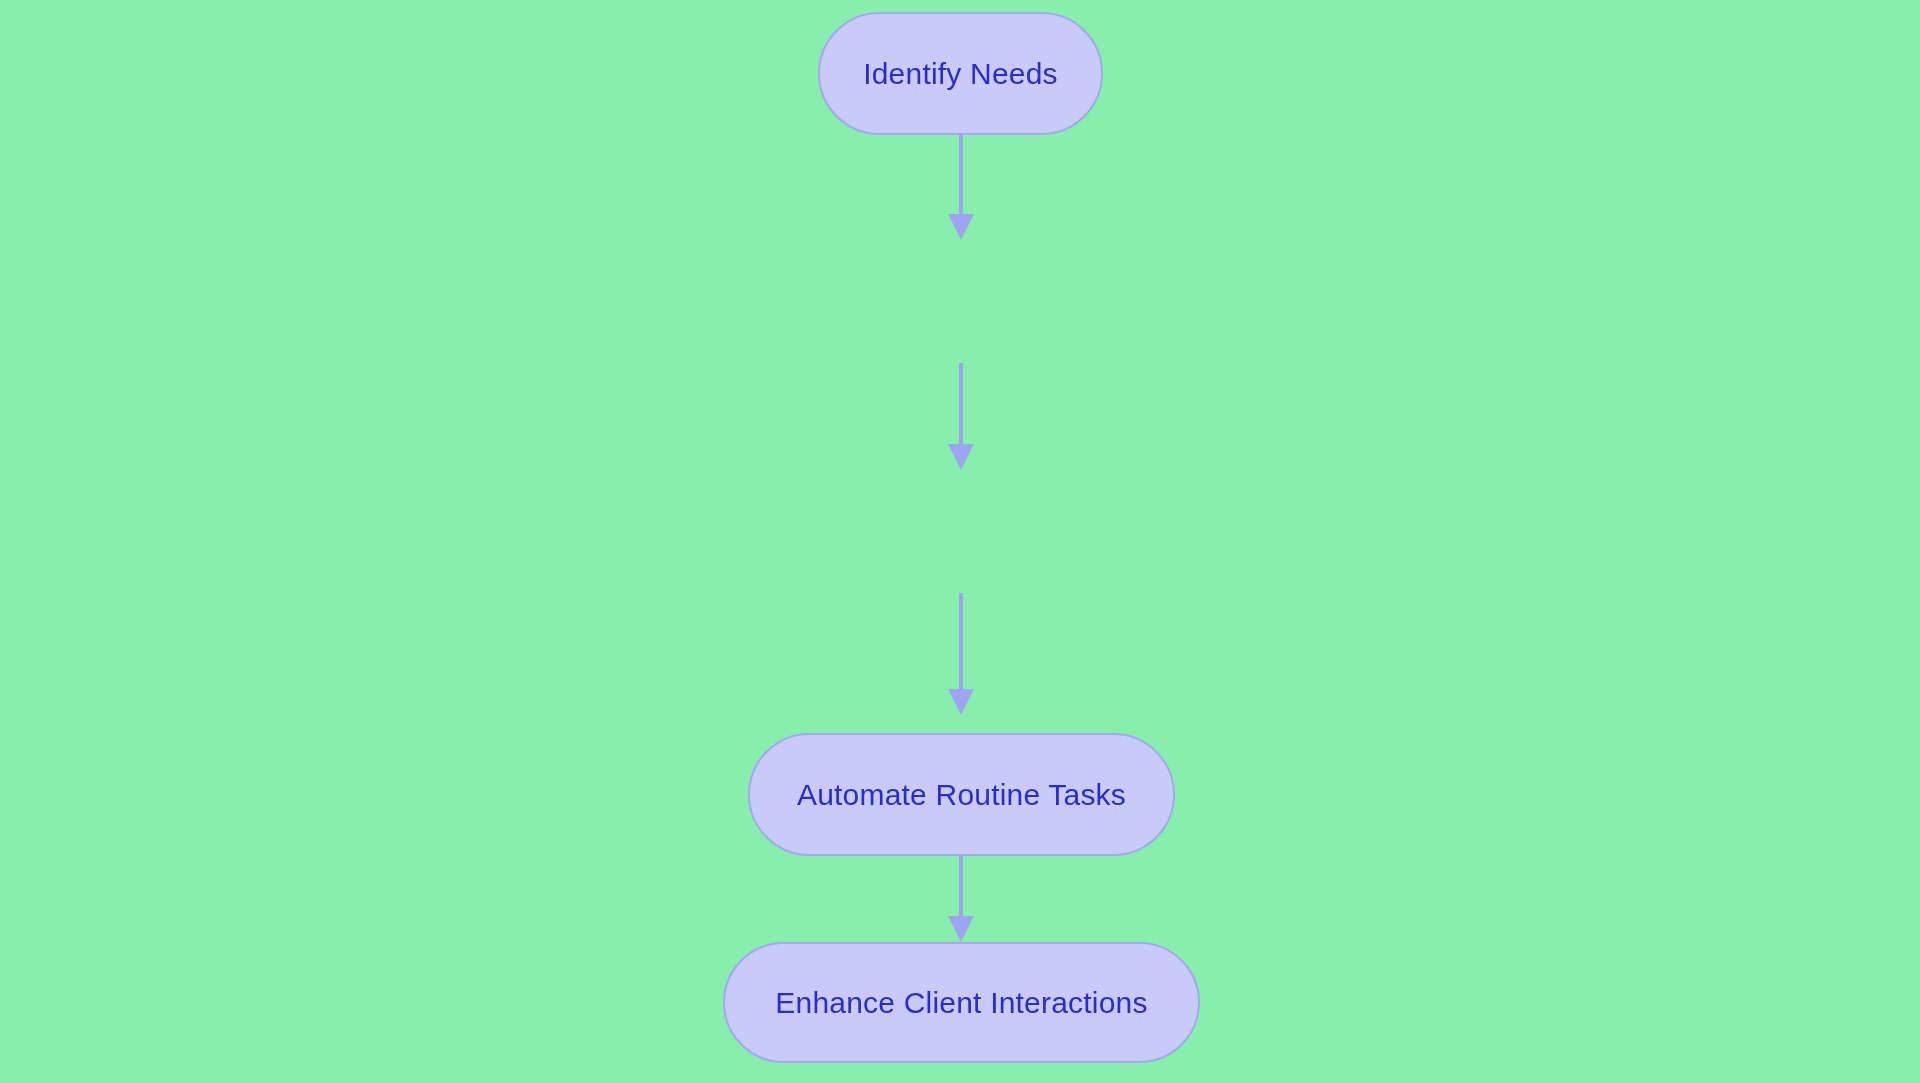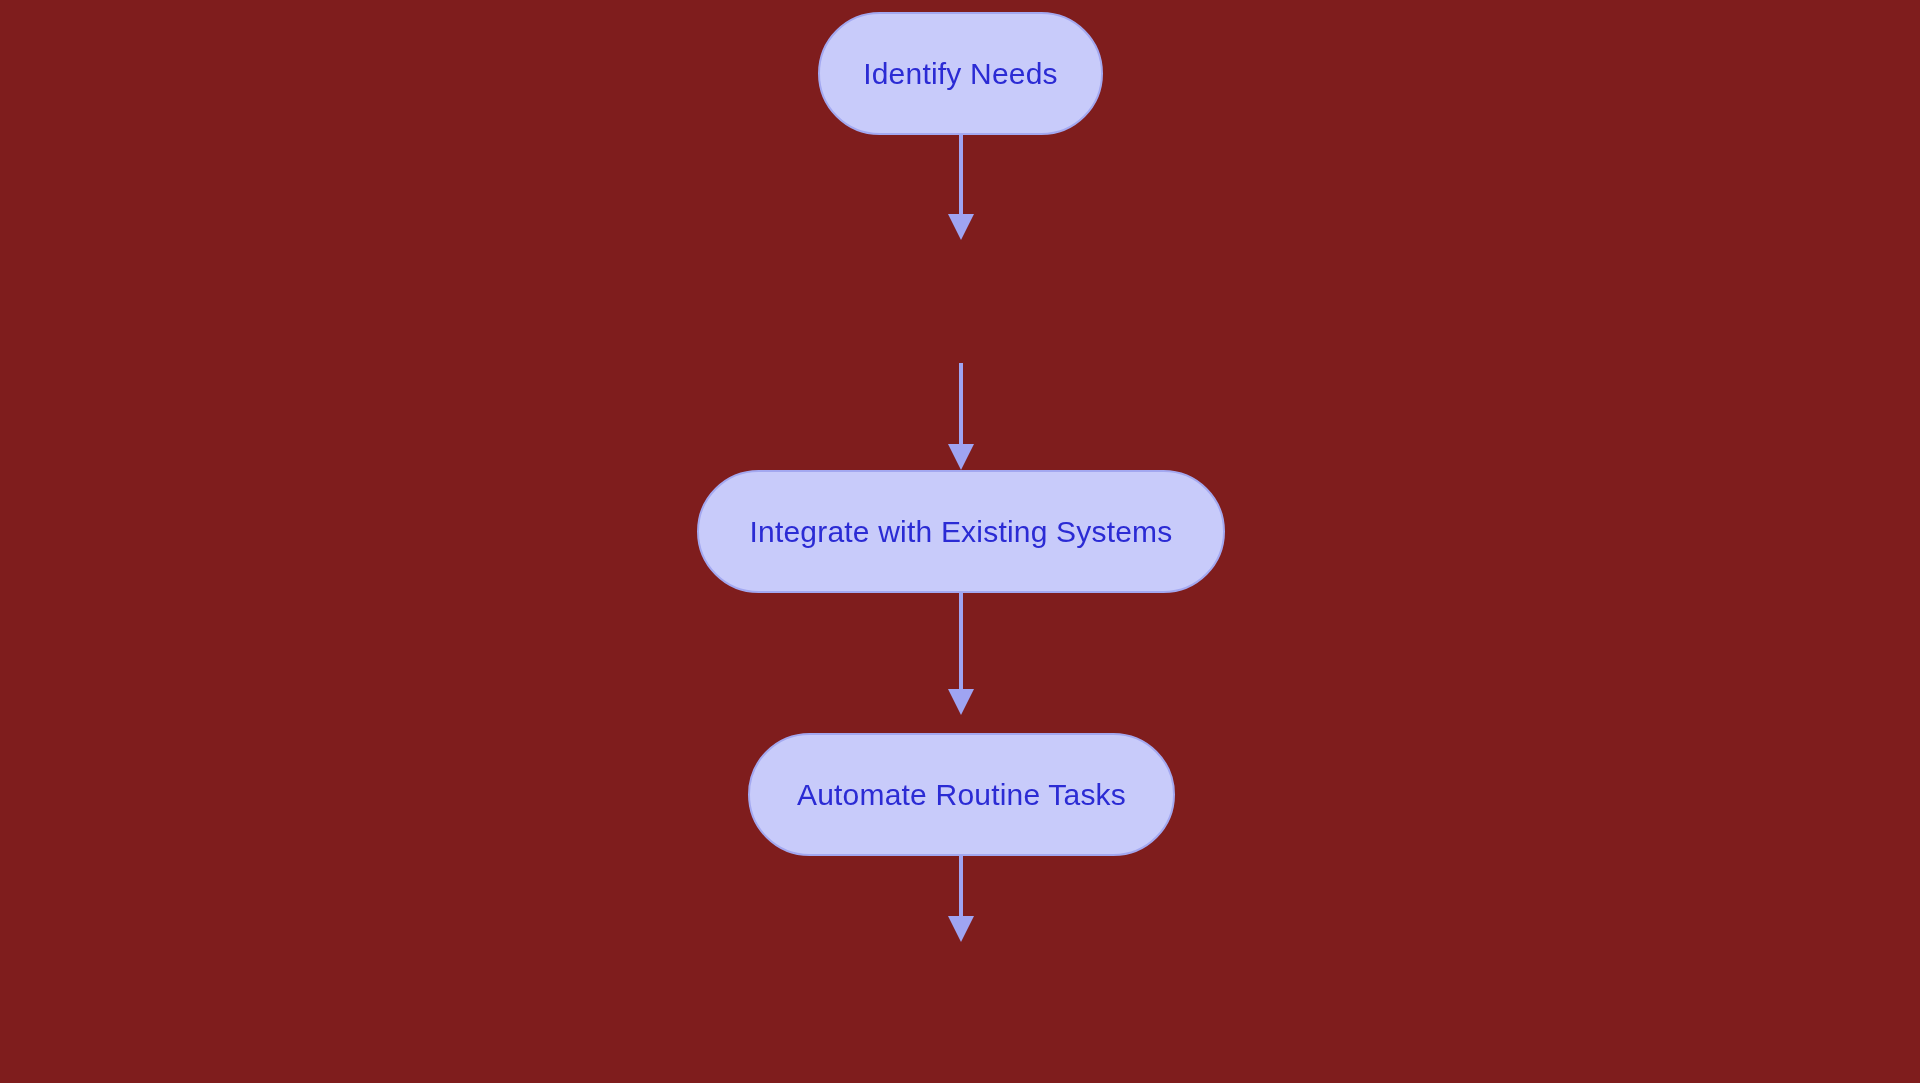--- a/index.html
+++ b/index.html
@@ -57,21 +57,21 @@
     left: -13px;
     width: 0;
     height: 0;
     border-left: 13px solid transparent;
     border-right: 13px solid transparent;
   }
 </style>
 </head>
 <body>
 
-<div id="canvas" style="background: #7f1d1d;">
+<div id="canvas" style="background: #86efac;">
   <div class="flow-column">
 
     <div class="connector" style="left: 961px; top: 135px;">
       <div class="stem" style="height: 81px; background: rgb(159, 164, 242);"></div>
       <div class="head" style="top: 79px; border-top: 26px solid rgb(159, 164, 242);"></div>
     </div>
     <div class="connector" style="left: 961px; top: 363px;">
       <div class="stem" style="height: 83px; background: rgb(159, 164, 242);"></div>
       <div class="head" style="top: 81px; border-top: 26px solid rgb(159, 164, 242);"></div>
     </div>
@@ -80,21 +80,21 @@
       <div class="head" style="top: 96px; border-top: 26px solid rgb(159, 164, 242);"></div>
     </div>
     <div class="connector" style="left: 961px; top: 838px;">
       <div class="stem" style="height: 80px; background: rgb(159, 164, 242);"></div>
       <div class="head" style="top: 78px; border-top: 26px solid rgb(159, 164, 242);"></div>
     </div>
 
     <div class="node" style="left: 818px; top: 12px; width: 285px; height: 123px; background: rgb(200, 203, 250); border-color: rgb(163, 168, 240); color: rgb(43, 43, 212);">
       <span class="node-label">Identify Needs</span>
     </div>
-    <div class="node" style="left: 697px; top: 470px; width: 528px; height: 123px; background: rgb(200, 203, 250); border-color: rgb(163, 168, 240); color: rgb(43, 43, 212);">
-      <span class="node-label">Integrate with Existing Systems</span>
-    </div>
     <div class="node" style="left: 748px; top: 715px; width: 427px; height: 123px; background: rgb(200, 203, 250); border-color: rgb(163, 168, 240); color: rgb(43, 43, 212); margin-top: 18px;">
       <span class="node-label">Automate Routine Tasks</span>
+    </div>
+    <div class="node" style="left: 723px; top: 942px; width: 477px; height: 121px; background: rgb(200, 203, 250); border-color: rgb(163, 168, 240); color: rgb(43, 43, 212);">
+      <span class="node-label">Enhance Client Interactions</span>
     </div>
 
   </div>
 </div>
 
 </body></html>

